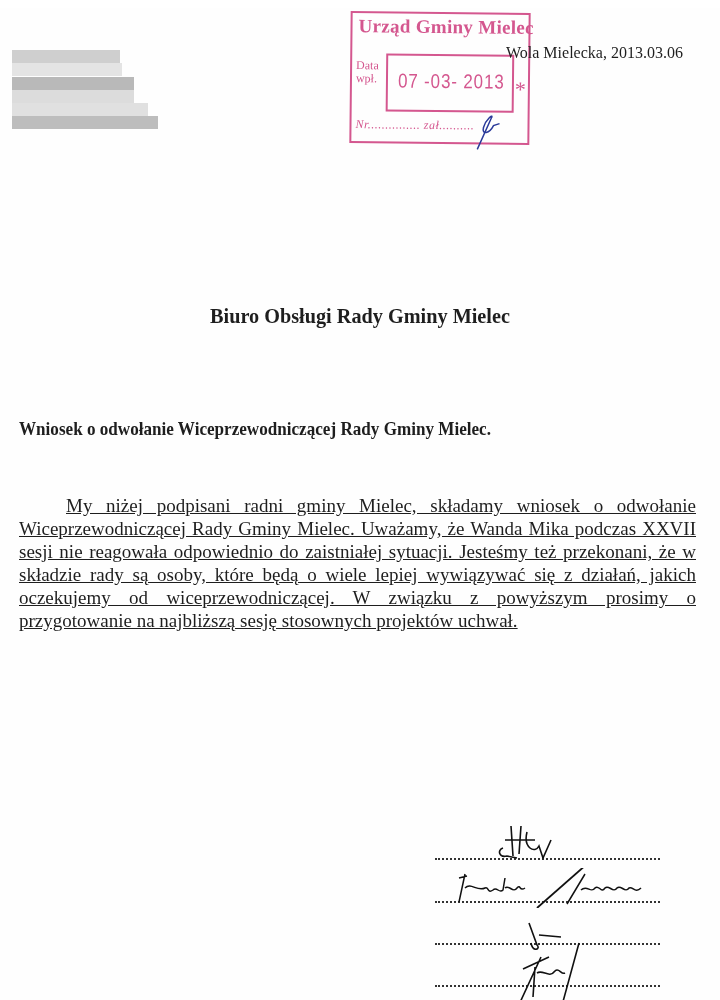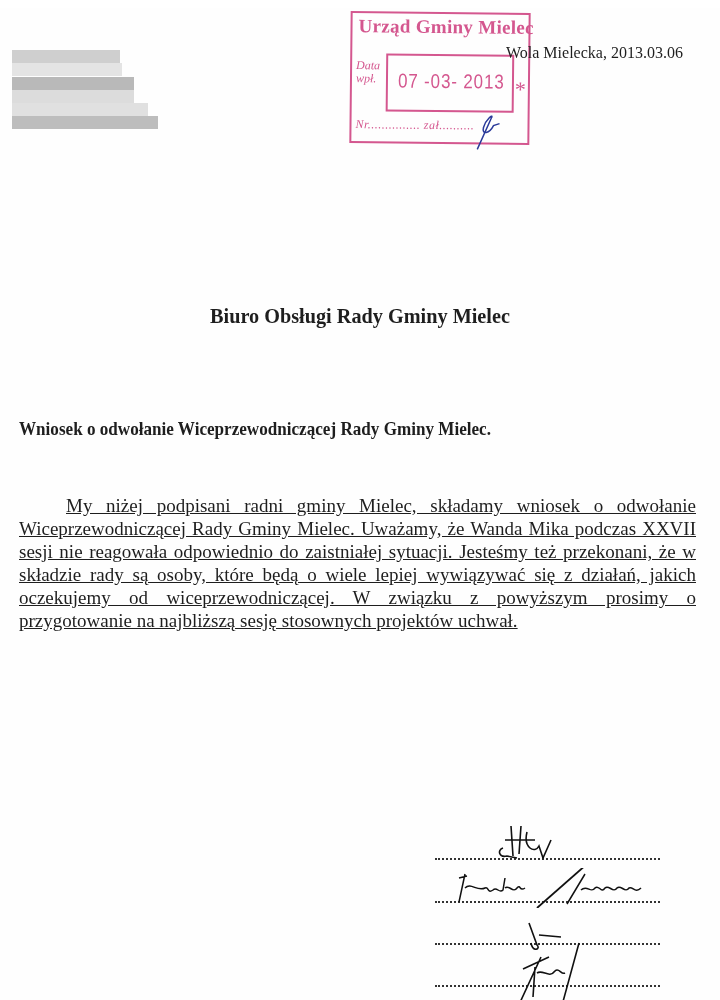--- a/index.html
+++ b/index.html
@@ -15,21 +15,21 @@
     
     .redacted { position: absolute; left: 10px; top: 42px; width: 150px; height: 78px; }
     .redacted .blk { position: absolute; height: 13px; }
 
     
     .stamp {
       position: absolute; left: 350px; top: 4px; width: 176px; height: 128px;
       border: 2px solid #d4578f; color: #d4578f; transform: rotate(0.6deg);
     }
     .stamp-title { position: absolute; left: 6px; top: 2px; font-family: "Liberation Serif", serif; font-size: 19px; font-weight: bold; letter-spacing: 0.3px; white-space: nowrap; }
-    .stamp-date-label { position: absolute; left: 4px; top: 46px; font-size: 12px; line-height: 13px; font-style: italic; }
+    .stamp-date-label { position: absolute; left: 4px; top: 46px; font-size: 12px; line-height: 13px; }
     .stamp-date-box { position: absolute; left: 34px; top: 40px; width: 124px; height: 54px; border: 2px solid #d4578f; }
     .stamp-date { position: absolute; left: 10px; top: 14px; font-family: "Liberation Sans Narrow", "Liberation Sans", sans-serif; font-size: 20px; letter-spacing: 1px; white-space: nowrap; transform: scaleX(0.85); transform-origin: left; }
     .stamp-star { position: absolute; right: 2px; top: 62px; font-size: 22px; }
     .stamp-nr { position: absolute; left: 4px; top: 104px; font-size: 12px; font-style: italic; white-space: nowrap; letter-spacing: 0.5px; }
     .stamp-signature { position: absolute; left: 120px; top: 95px; width: 30px; height: 42px; }
 
     .place-date { position: absolute; left: 506px; top: 36px; font-size: 16px; white-space: nowrap; }
 
     .heading { position: absolute; left: 0; width: 720px; top: 295px; text-align: center; font-size: 22px; font-weight: bold; transform: scaleX(0.92); }
     .subject { position: absolute; left: 19px; top: 410px; font-size: 19px; font-weight: bold; white-space: nowrap; transform: scaleX(0.9); transform-origin: left; }

